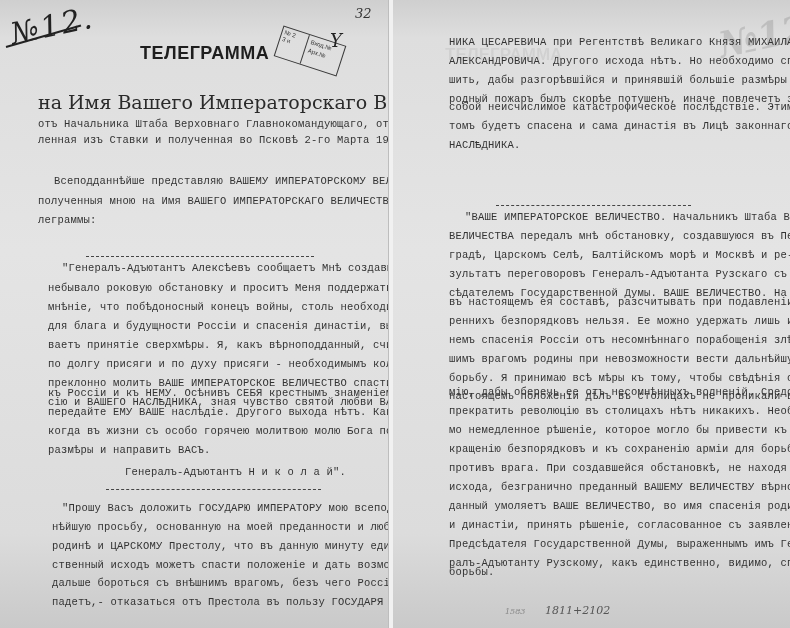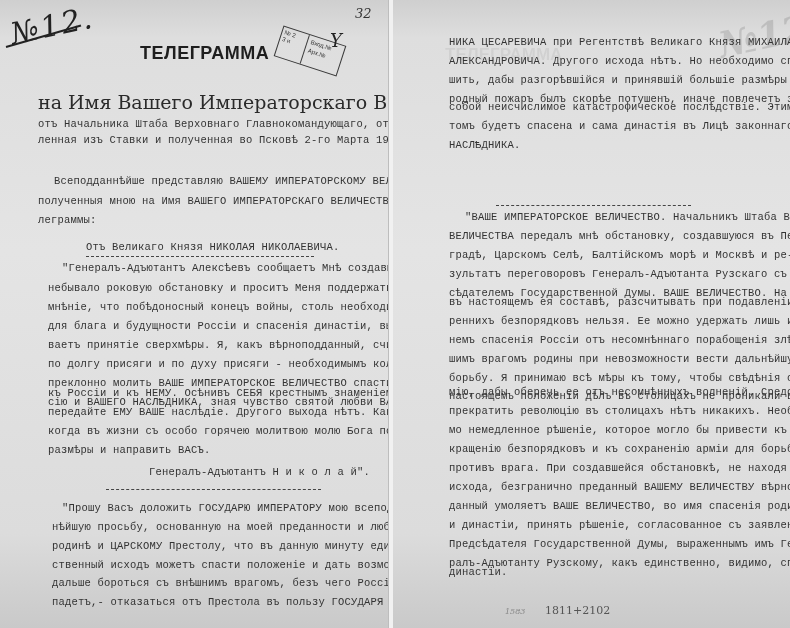--- a/index.html
+++ b/index.html
@@ -52,21 +52,21 @@
   }
   .hr-dash {
     position:absolute; height:0; border-top:1.5px dashed #444;
   }
 
   
   .ghost { position:absolute; color:rgba(0,0,0,0.06); font-family:"Liberation Sans",sans-serif; font-weight:bold; }
   .ghost-num { left:325px; top:15px; font-size:36px; font-style:italic; font-family:"DejaVu Serif",serif; transform:rotate(-12deg); color:rgba(0,0,0,0.12); }
   .ghost-title { left:52px; top:45px; font-size:17px; }
 
-  .archive-note { left:152px; top:604px; font-family:"DejaVu Serif",serif; font-size:11px; color:#555; }
+  .archive-note { left:152px; top:604px; font-family:"DejaVu Serif",serif; font-style:italic; font-size:11px; color:#555; }
   .archive-note2 { left:112px; top:607px; font-family:"DejaVu Serif",serif; font-style:italic; font-size:8px; color:#888; }
 </style>
 </head>
 <body>
 
 <div class="page left">
   <div class="abs doc-number">№12.</div>
   <div class="doc-number-underline"></div>
   <div class="abs folio">32</div>
 
@@ -86,21 +86,20 @@
 
   <div class="abs addressee">на Имя Вашего Императорскаго Величества</div>
 
   <div class="abs tw" style="left:38px;top:118px;">отъ Начальника Штаба Верховнаго Главнокомандующаго, отправ-</div>
   <div class="abs tw" style="left:38px;top:134px;">ленная изъ Ставки и полученная во Псковѣ 2-го Марта 1917 г.</div>
 
   <div class="abs tw" style="left:54px;top:175px;">Всеподданнѣйше представляю ВАШЕМУ ИМПЕРАТОРСКОМУ ВЕЛИЧЕСТВУ</div>
   <div class="abs tw" style="left:38px;top:195px;">полученныя мною на Имя ВАШЕГО ИМПЕРАТОРСКАГО ВЕЛИЧЕСТВА те-</div>
   <div class="abs tw" style="left:38px;top:214px;">леграммы:</div>
 
-  <div class="abs tw" style="left:86px;top:241px;">Отъ Великаго Князя НИКОЛАЯ НИКОЛАЕВИЧА.</div>
   <div class="hr-dash" style="left:86px;top:256px;width:228px;"></div>
 
   <div class="abs tw" style="left:62px;top:262px;">"Генералъ-Адъютантъ Алексѣевъ сообщаетъ Мнѣ создавшуюся</div>
   <div class="abs tw" style="left:48px;top:282px;">небывало роковую обстановку и проситъ Меня поддержать его</div>
   <div class="abs tw" style="left:48px;top:301px;">мнѣніе, что побѣдоносный конецъ войны, столь необходимый</div>
   <div class="abs tw" style="left:48px;top:320px;">для блага и будущности Россіи и спасенія династіи, вызы-</div>
   <div class="abs tw" style="left:48px;top:339px;">ваетъ принятіе сверхмѣры. Я, какъ вѣрноподданный, считаю</div>
   <div class="abs tw" style="left:48px;top:358px;">по долгу присяги и по духу присяги - необходимымъ колѣно-</div>
   <div class="abs tw" style="left:48px;top:377px;">преклонно молить ВАШЕ ИМПЕРАТОРСКОЕ ВЕЛИЧЕСТВО спасти Рос-</div>
   <div class="abs tw" style="left:48px;top:396px;">сію и ВАШЕГО НАСЛѢДНИКА, зная чувство святой любви ВАШЕЙ</div>
@@ -118,21 +117,21 @@
   <div class="abs tw" style="left:48px;top:394px;"></div>
   <div class="abs tw" style="left:48px;top:395px;"></div>
 
   <div class="abs tw" style="left:48px;top:385px;"></div>
 
   <div class="abs tw" style="left:48px;top:387px;">къ Россіи и къ НЕМУ. Осѣнивъ СЕБЯ крестнымъ знаменіемъ,</div>
   <div class="abs tw" style="left:48px;top:406px;">передайте ЕМУ ВАШЕ наслѣдіе. Другого выхода нѣтъ. Какъ ни-</div>
   <div class="abs tw" style="left:48px;top:425px;">когда въ жизни съ особо горячею молитвою молю Бога под-</div>
   <div class="abs tw" style="left:48px;top:444px;">размѣры и направить ВАСЪ.</div>
 
-  <div class="abs tw" style="left:125px;top:466px;margin-left:24px;">Генералъ-Адъютантъ Н и к о л а й".</div>
+  <div class="abs tw" style="left:125px;top:466px;">Генералъ-Адъютантъ Н и к о л а й".</div>
 
   <div class="hr-dash" style="left:106px;top:491px;width:0;"></div>
   <div class="hr-dash" style="left:106px;top:489px;width:215px;"></div>
 
   <div class="abs tw" style="left:62px;top:502px;">"Прошу Васъ доложить ГОСУДАРЮ ИМПЕРАТОРУ мою всеподдан-</div>
   <div class="abs tw" style="left:52px;top:521px;">нѣйшую просьбу, основанную на моей преданности и любви къ</div>
   <div class="abs tw" style="left:52px;top:540px;">родинѣ и ЦАРСКОМУ Престолу, что въ данную минуту един-</div>
   <div class="abs tw" style="left:52px;top:559px;">ственный исходъ можетъ спасти положеніе и дать возможность</div>
   <div class="abs tw" style="left:52px;top:577px;">дальше бороться съ внѣшнимъ врагомъ, безъ чего Россія про-</div>
   <div class="abs tw" style="left:52px;top:596px;">падетъ,- отказаться отъ Престола въ пользу ГОСУДАРЯ НАСЛѢД-</div>
@@ -207,18 +206,18 @@
   <div class="abs tw" style="left:56px;top:568px;"></div>
 
   <div class="abs tw" style="left:56px;top:567px;"></div>
 
   <div class="abs tw" style="left:56px;top:569px;"></div>
 
   <div class="abs tw" style="left:56px;top:570px;"></div>
 
   <div class="abs tw" style="left:56px;top:571px;"></div>
 
-  <div class="abs tw" style="left:56px;top:566px;">династіи.</div>
+  <div class="abs tw" style="left:56px;top:566px;">борьбы.</div>
 
 
   <div class="abs archive-note2">1583</div>
   <div class="abs archive-note">1811+2102</div>
 </div>
 
 </body></html>

